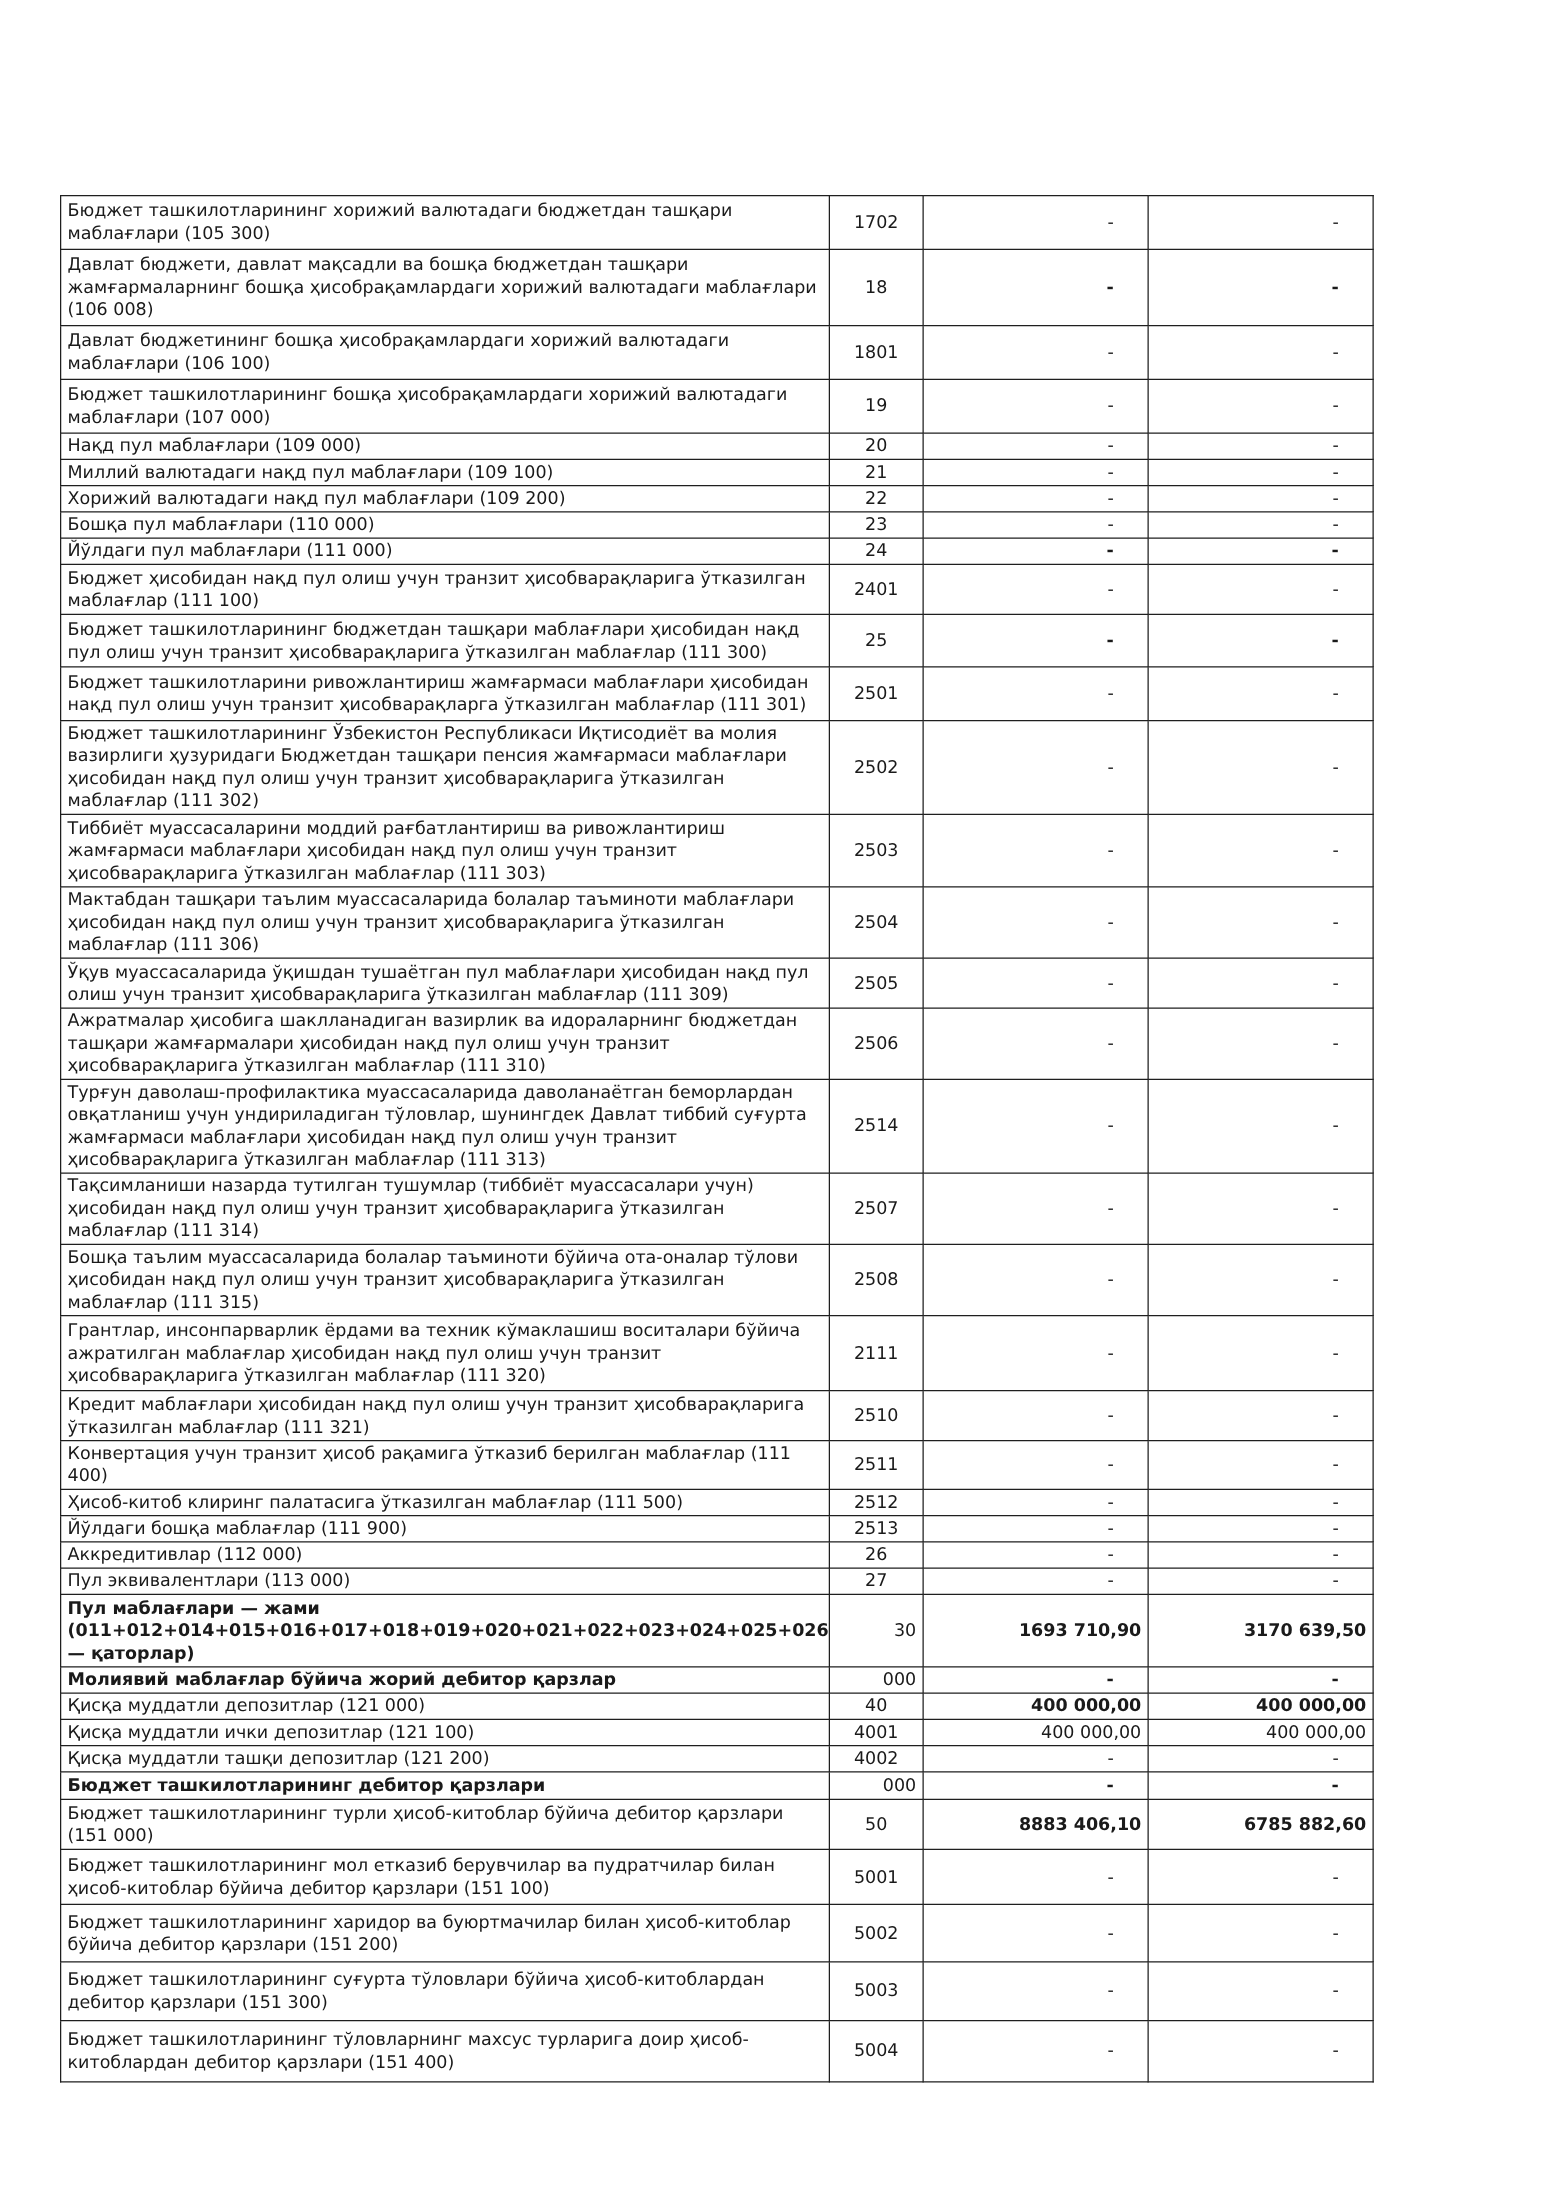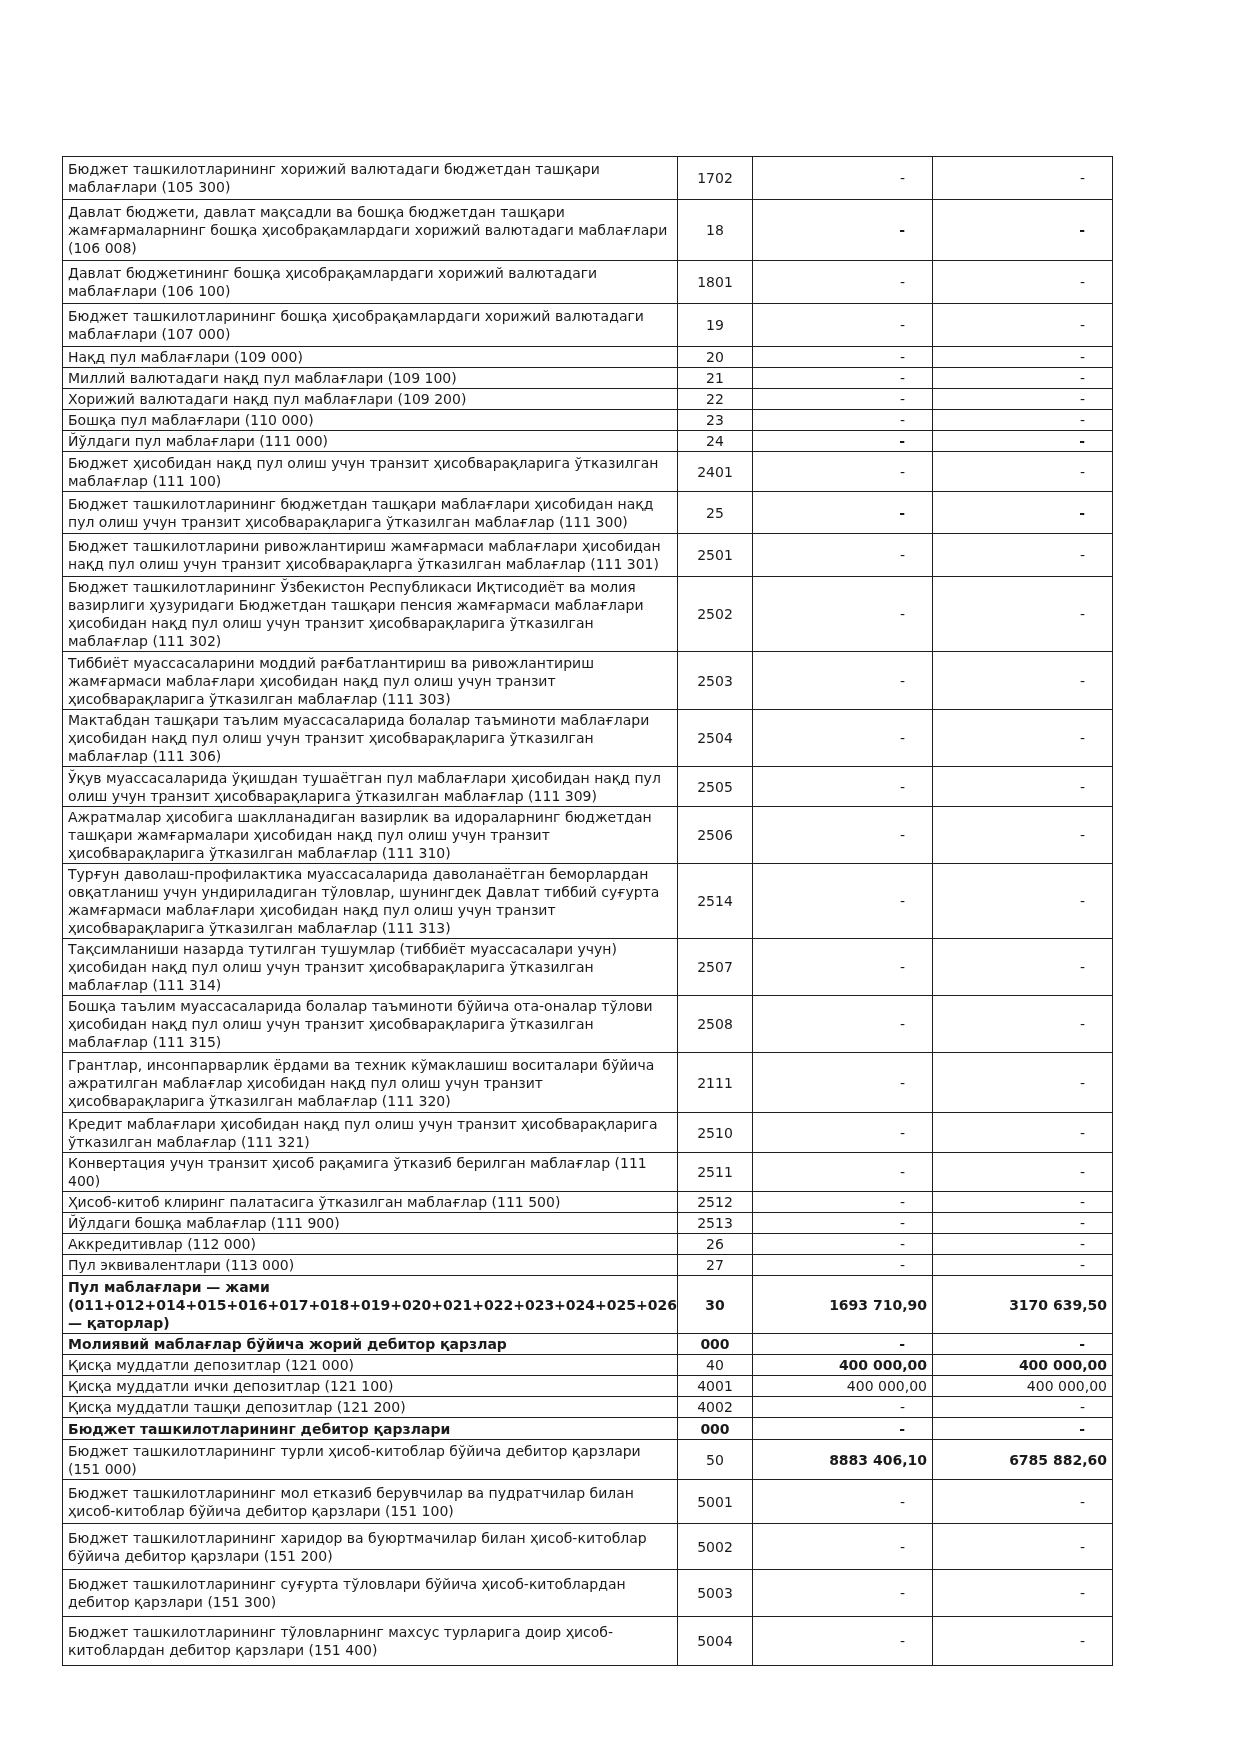--- a/index.html
+++ b/index.html
@@ -12,21 +12,21 @@
   .page{
     position:relative;
     width:1240px;
     height:1753px;
     margin:0 auto;
     background:var(--page-bg);
     overflow:hidden;
   }
   table.report{
     position:absolute;
-    left:62px;
+    left:48px;
     top:156px;
     width:1050px;
     border-collapse:collapse;
     table-layout:fixed;
     color:var(--ink);
     font-size:14px;
     line-height:18px;
   }
   table.report td{
     border:1px solid var(--border);
@@ -34,21 +34,21 @@
     padding:1px 5px;
     overflow:hidden;
   }
   col.w-desc{width:615px;}
   col.w-code{width:75px;}
   col.w-val1{width:180px;}
   col.w-val2{width:180px;}
   td.c-desc{text-align:left; padding-left:5px; padding-right:8px;}
   td.c-desc.head{text-align:left; font-weight:bold; white-space:pre-line;}
   td.c-code{text-align:center;}
-  td.c-code.b{font-weight:bold;}
+  td.c-code.b{font-weight:normal;text-align:right;}
   td.c-val{text-align:right; padding-right:18px;}
   td.c-val.dash{padding-right:27px;}
   td.c-val.b{font-weight:bold;}
 </style>
 </head>
 <body>
 
 <div class="page">
   <table class="report">
     <colgroup>

